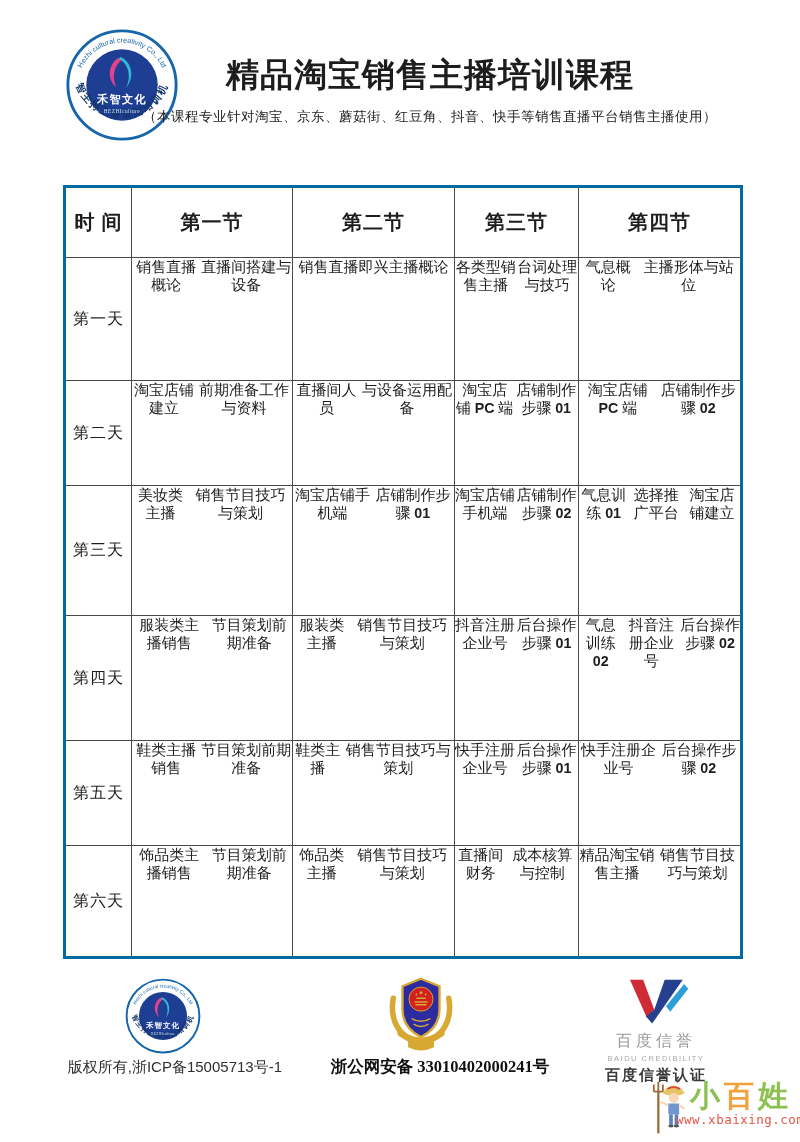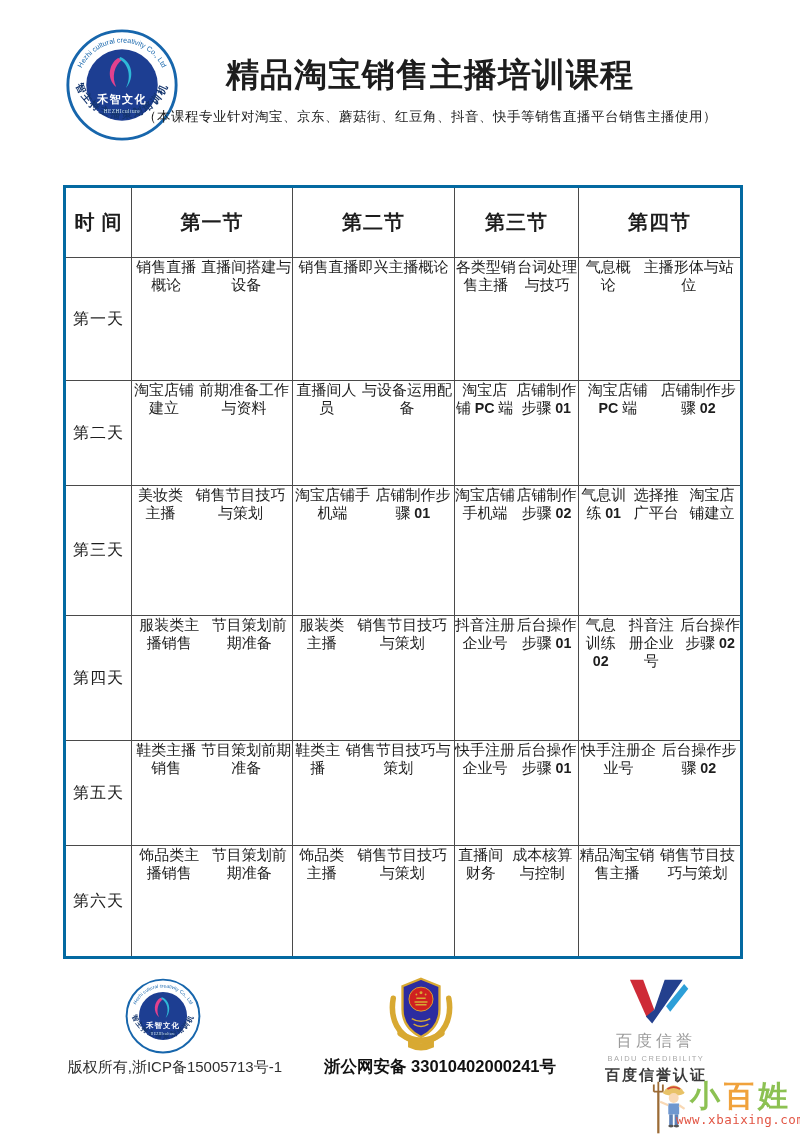--- a/index.html
+++ b/index.html
@@ -27,21 +27,21 @@
   .cell-inner{display:flex;flex-direction:row;justify-content:center;height:100%;width:100%;}
   .cell-line{font-size:15px;line-height:18px;}
   .latin{font-family:"Liberation Sans","DejaVu Sans",sans-serif;font-weight:bold;font-size:0.95em;}
 
   
   .footer-logo{position:absolute;left:124px;top:977px;}
   .copyright{position:absolute;left:58px;top:1058px;width:224px;text-align:right;
         font-family:"Liberation Sans","DejaVu Sans",sans-serif;font-size:15px;color:#2f2f2f;}
   .badge{position:absolute;left:384px;top:974px;}
   .police{position:absolute;left:318px;top:1056px;width:244px;text-align:center;font-weight:bold;
-        font-family:Liberation Sans, sans-serif;font-size:16.5px;color:#111;}
+        font-family:Liberation Serif, serif;font-size:16.5px;color:#111;}
   .baidu-block{position:absolute;left:592px;top:977px;width:128px;text-align:center;
         font-family:"Liberation Sans","DejaVu Sans",sans-serif;}
   .baidu-block svg{display:block;margin:0 auto;}
   .baidu-cn{font-size:16px;color:#9a9a9a;letter-spacing:4px;margin-top:4px;}
   .baidu-en{font-size:7.5px;color:#a8a8a8;letter-spacing:1.5px;margin-top:2px;}
   .baidu-cert{font-size:15px;color:#3a3a3a;font-weight:bold;letter-spacing:2px;margin-top:3px;}
 
   
   .watermark{position:absolute;left:650px;top:1074px;width:150px;height:66px;}
   .wm-farmer{position:absolute;left:2px;top:4px;}

